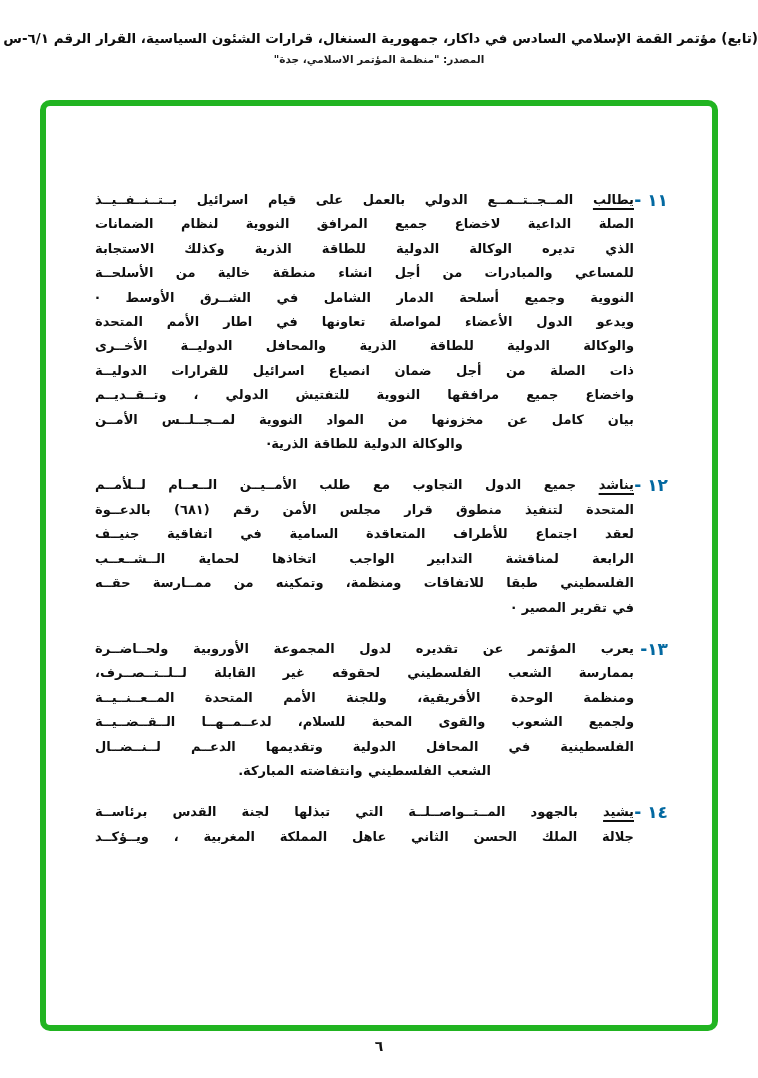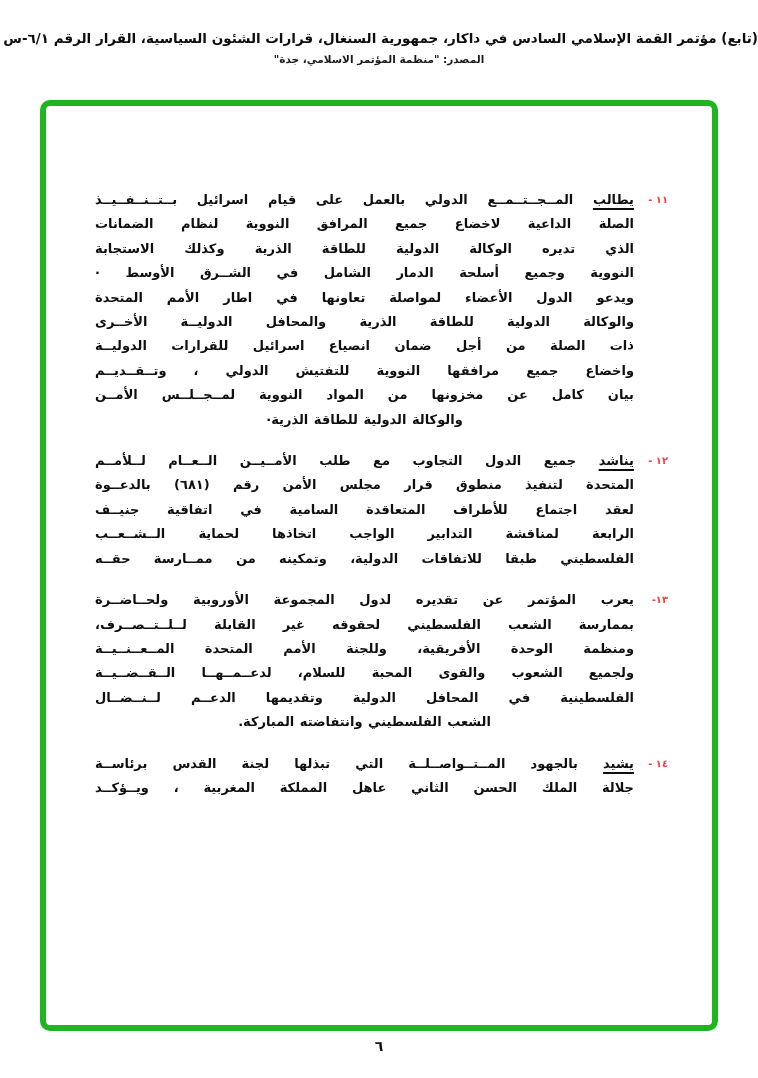--- a/index.html
+++ b/index.html
@@ -61,25 +61,25 @@
   }
   .item {
     display: flex;
     flex-direction: row;
     align-items: flex-start;
   }
   .item + .item { margin-top: 17px; }
   .num {
     width: 34px;
     flex: 0 0 34px;
-    font-size: 10px;
+    font-size: 17px;
     font-weight: bold;
     line-height: 24.4px;
     white-space: nowrap;
-    color: #ef4444;
+    color: #0369a1;
   }
   .body { flex: 1 1 auto; min-width: 0; }
   .line {
     font-size: 13px;
     font-weight: bold;
     line-height: 24.4px;
     color: #0f0f0f;
     text-align: justify;
     text-align-last: justify;
     word-spacing: 1px;
@@ -114,37 +114,39 @@
   </div>
 
   <div class="frame">
     <div class="content">
         <div class="item">
           <div class="num">١١ -</div>
           <div class="body">
             <div class="line"><span class="lead">يطالب</span> المــجــتــمــع الدولي بالعمل على قيام اسرائيل بــتــنــفــيــذ</div>
             <div class="line">الصلة الداعية لاخضاع جميع المرافق النووية لنظام الضمانات</div>
             <div class="line">الذي تديره الوكالة الدولية للطاقة الذرية وكذلك الاستجابة</div>
+            <div class="line">للمساعي والمبادرات من أجل انشاء منطقة خالية من الأسلحــة</div>
             <div class="line">النووية وجميع أسلحة الدمار الشامل في الشــرق الأوسط ·</div>
             <div class="line">ويدعو الدول الأعضاء لمواصلة تعاونها في اطار الأمم المتحدة</div>
             <div class="line">والوكالة الدولية للطاقة الذرية والمحافل الدوليــة الأخــرى</div>
             <div class="line">ذات الصلة من أجل ضمان انصياع اسرائيل للقرارات الدوليــة</div>
             <div class="line">واخضاع جميع مرافقها النووية للتفتيش الدولي ، وتــقــديــم</div>
             <div class="line">بيان كامل عن مخزونها من المواد النووية لمــجــلــس الأمــن</div>
             <div class="line last last-center">والوكالة الدولية للطاقة الذرية·</div>
           </div>
         </div>
         <div class="item">
           <div class="num">١٢ -</div>
           <div class="body">
             <div class="line"><span class="lead">يناشد</span> جميع الدول التجاوب مع طلب الأمــيــن الــعــام لــلأمــم</div>
             <div class="line">المتحدة لتنفيذ منطوق قرار مجلس الأمن رقم (٦٨١) بالدعــوة</div>
             <div class="line">لعقد اجتماع للأطراف المتعاقدة السامية في اتفاقية جنيــف</div>
             <div class="line">الرابعة لمناقشة التدابير الواجب اتخاذها لحماية الــشــعــب</div>
-            <div class="line">الفلسطيني طبقا للاتفاقات الدولية، وتمكينه من ممــارسة حقــه</div>
+            <div class="line">الفلسطيني طبقا للاتفاقات ومنظمة، وتمكينه من ممــارسة حقــه</div>
+            <div class="line last last-right">في تقرير المصير ·</div>
           </div>
         </div>
         <div class="item">
           <div class="num">١٣-</div>
           <div class="body">
             <div class="line">يعرب المؤتمر عن تقديره لدول المجموعة الأوروبية ولحــاضــرة</div>
             <div class="line">بممارسة الشعب الفلسطيني لحقوقه غير القابلة لــلــتــصــرف،</div>
             <div class="line">ومنظمة الوحدة الأفريقية، وللجنة الأمم المتحدة المــعــنــيــة</div>
             <div class="line">ولجميع الشعوب والقوى المحبة للسلام، لدعــمــهــا الــقــضــيــة</div>
             <div class="line">الفلسطينية في المحافل الدولية وتقديمها الدعــم لــنــضــال</div>

